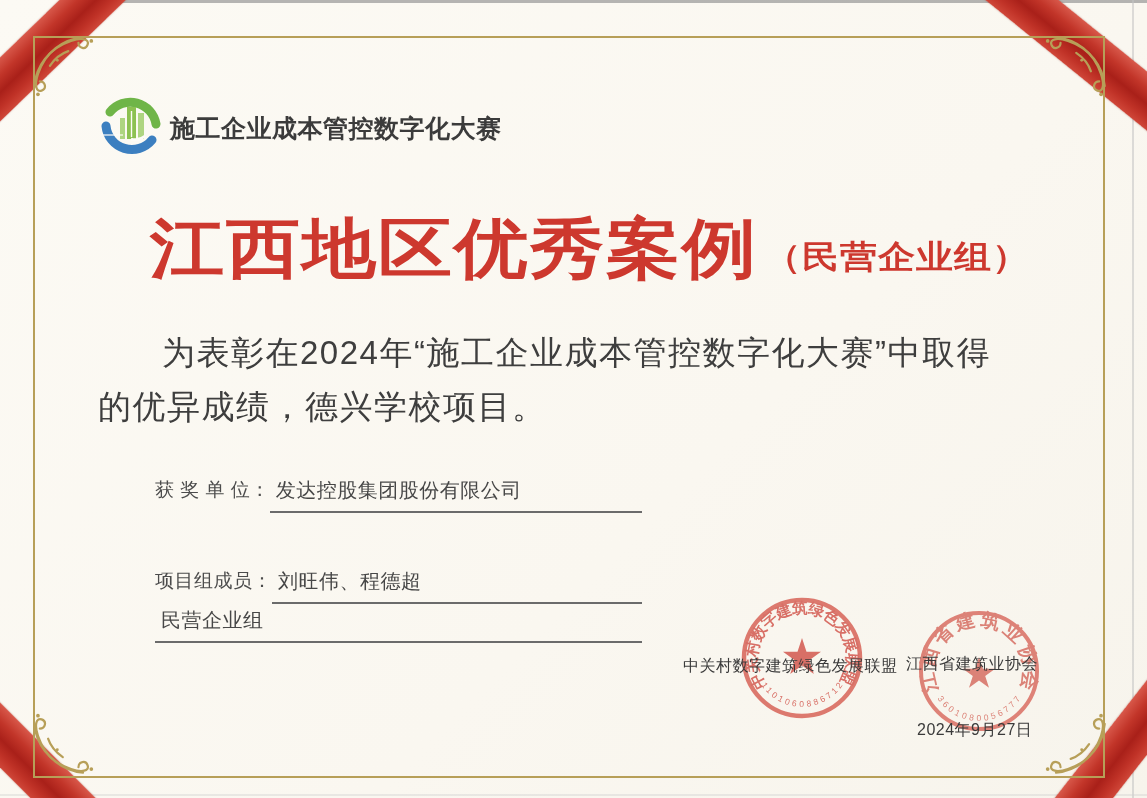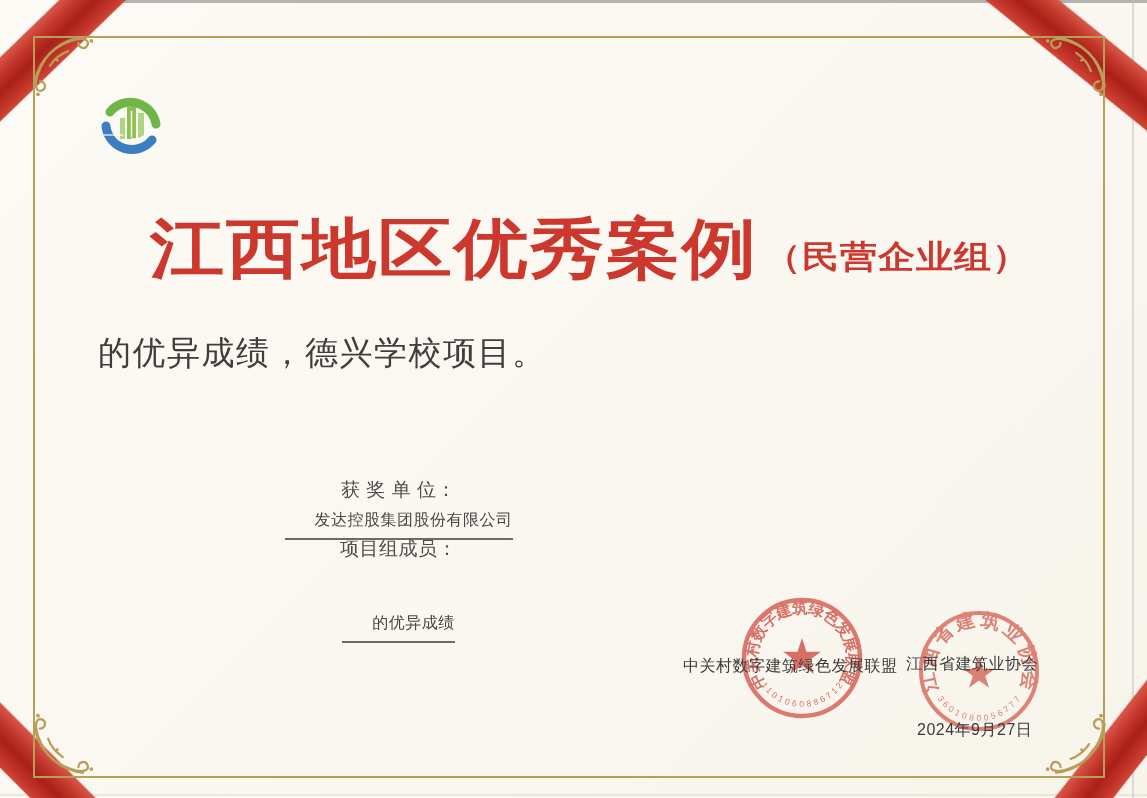--- a/index.html
+++ b/index.html
@@ -42,26 +42,26 @@
               font-size:74px;color:#cd382e;letter-spacing:2px;}
   .title-sub{font-family:"DejaVu Serif","Liberation Serif",serif;font-weight:900;
              font-size:37px;color:#cd382e;letter-spacing:1px;margin-left:6px;position:relative;top:-4px;}
 
   
   .citation{position:absolute;left:98px;top:326px;width:1000px;z-index:4;
             font-size:33px;color:#3e3e3e;letter-spacing:1.5px;line-height:54px;}
   .citation .indent{text-indent:64px;}
 
   
-  .field-row{position:absolute;left:155px;width:487px;height:36px;display:flex;align-items:center;z-index:4;flex-direction:column;}
-  .row-1{top:477px;} .row-2{top:536px;} .row-3{top:607px;}
+  .field-row{position:absolute;left:155px;width:487px;height:36px;display:flex;align-items:flex-start;z-index:4;}
+  .row-1{top:477px;} .row-2{top:568px;} .row-3{top:607px;}
   .field-label{font-size:19px;color:#4c4c4c;white-space:pre;padding-bottom:7px;letter-spacing:.5px;}
   .field-value-wrap{flex:1;height:100%;box-sizing:border-box;border-bottom:2px solid #6b6b6b;
                     display:flex;align-items:flex-end;padding:0 0 7px 6px;}
-  .field-value{font-size:16px;color:#474747;letter-spacing:.5px;margin-left:24px;}
+  .field-value{font-size:20px;color:#474747;letter-spacing:.5px;}
 
   
   .seal{position:absolute;z-index:3;}
   .seal-left{left:737px;top:593px;width:130px;height:130px;}
   .seal-right{left:914px;top:606px;width:130px;height:130px;}
 
   
   .footer-text{position:absolute;z-index:5;color:#3a3a3a;font-size:16px;letter-spacing:.5px;}
   .alliance-name{left:683px;top:656px;}
   .association-name{left:906px;top:654px;}
@@ -112,42 +112,47 @@
     <svg class="logo-icon" viewBox="0 0 60 60">
       <path d="M9,17 A26,26 0 0 1 55,29" fill="none" stroke="#6fb548" stroke-width="9" stroke-linecap="round"></path>
       <path d="M51,45 A26,26 0 0 1 5,31" fill="none" stroke="#3c7fc0" stroke-width="9" stroke-linecap="round"></path>
       <rect x="26" y="12" width="9" height="32" fill="#8dc152"></rect>
       <rect x="19" y="23" width="5" height="21" fill="#aed581"></rect>
       <rect x="37" y="18" width="6" height="26" fill="#aed581"></rect>
       <line x1="30.5" y1="16" x2="30.5" y2="42" stroke="#fdfcf8" stroke-width="1.4"></line>
       <line x1="22" y1="40" x2="40,5" y2="40" stroke="#fdfcf8" stroke-width="1.2"></line>
       <path d="M30,44 q8,2 14,-3" fill="none" stroke="#fdfcf8" stroke-width="2.5"></path>
     </svg>
+    <div class="logo-text">施工企业成本管控数字化大赛</div>
   </div>
 
   <div class="title">
     <span class="title-main">江西地区优秀案例</span><span class="title-sub">（民营企业组）</span>
   </div>
 
   <div class="citation">
+    <div class="indent">为表彰在2024年“施工企业成本管控数字化大赛”中取得</div>
     <div>的优异成绩，德兴学校项目。</div>
   </div>
 
   <div class="field-row row-1">
     <span class="field-label">获 奖 单 位：</span>
     <span class="field-value-wrap">
       <span class="field-value">发达控股集团股份有限公司</span>
     </span>
   </div>
   <div class="field-row row-2">
     <span class="field-label">项目组成员：</span>
+    <span class="field-value-wrap">
+      <span class="field-value">刘旺伟、程德超</span>
+    </span>
   </div>
   <div class="field-row row-3">
     <span class="field-value-wrap">
-      <span class="field-value">的优异成绩</span>
+      <span class="field-value">民营企业组</span>
     </span>
   </div>
 
   <svg class="seal seal-left" viewBox="0 0 130 130">
     <g opacity="0.78">
       <circle cx="65" cy="65" r="58" fill="none" stroke="#d5574b" stroke-width="4.5"></circle>
       <path id="sealArcL" d="M30.5,93.9 A45,45 0 1 1 99.5,93.9" fill="none"></path>
       <text font-size="15.5" fill="#cf4a40" font-weight="bold">
         <textPath href="#sealArcL" startOffset="2" textLength="196">中关村数字建筑绿色发展联盟</textPath>
       </text>

